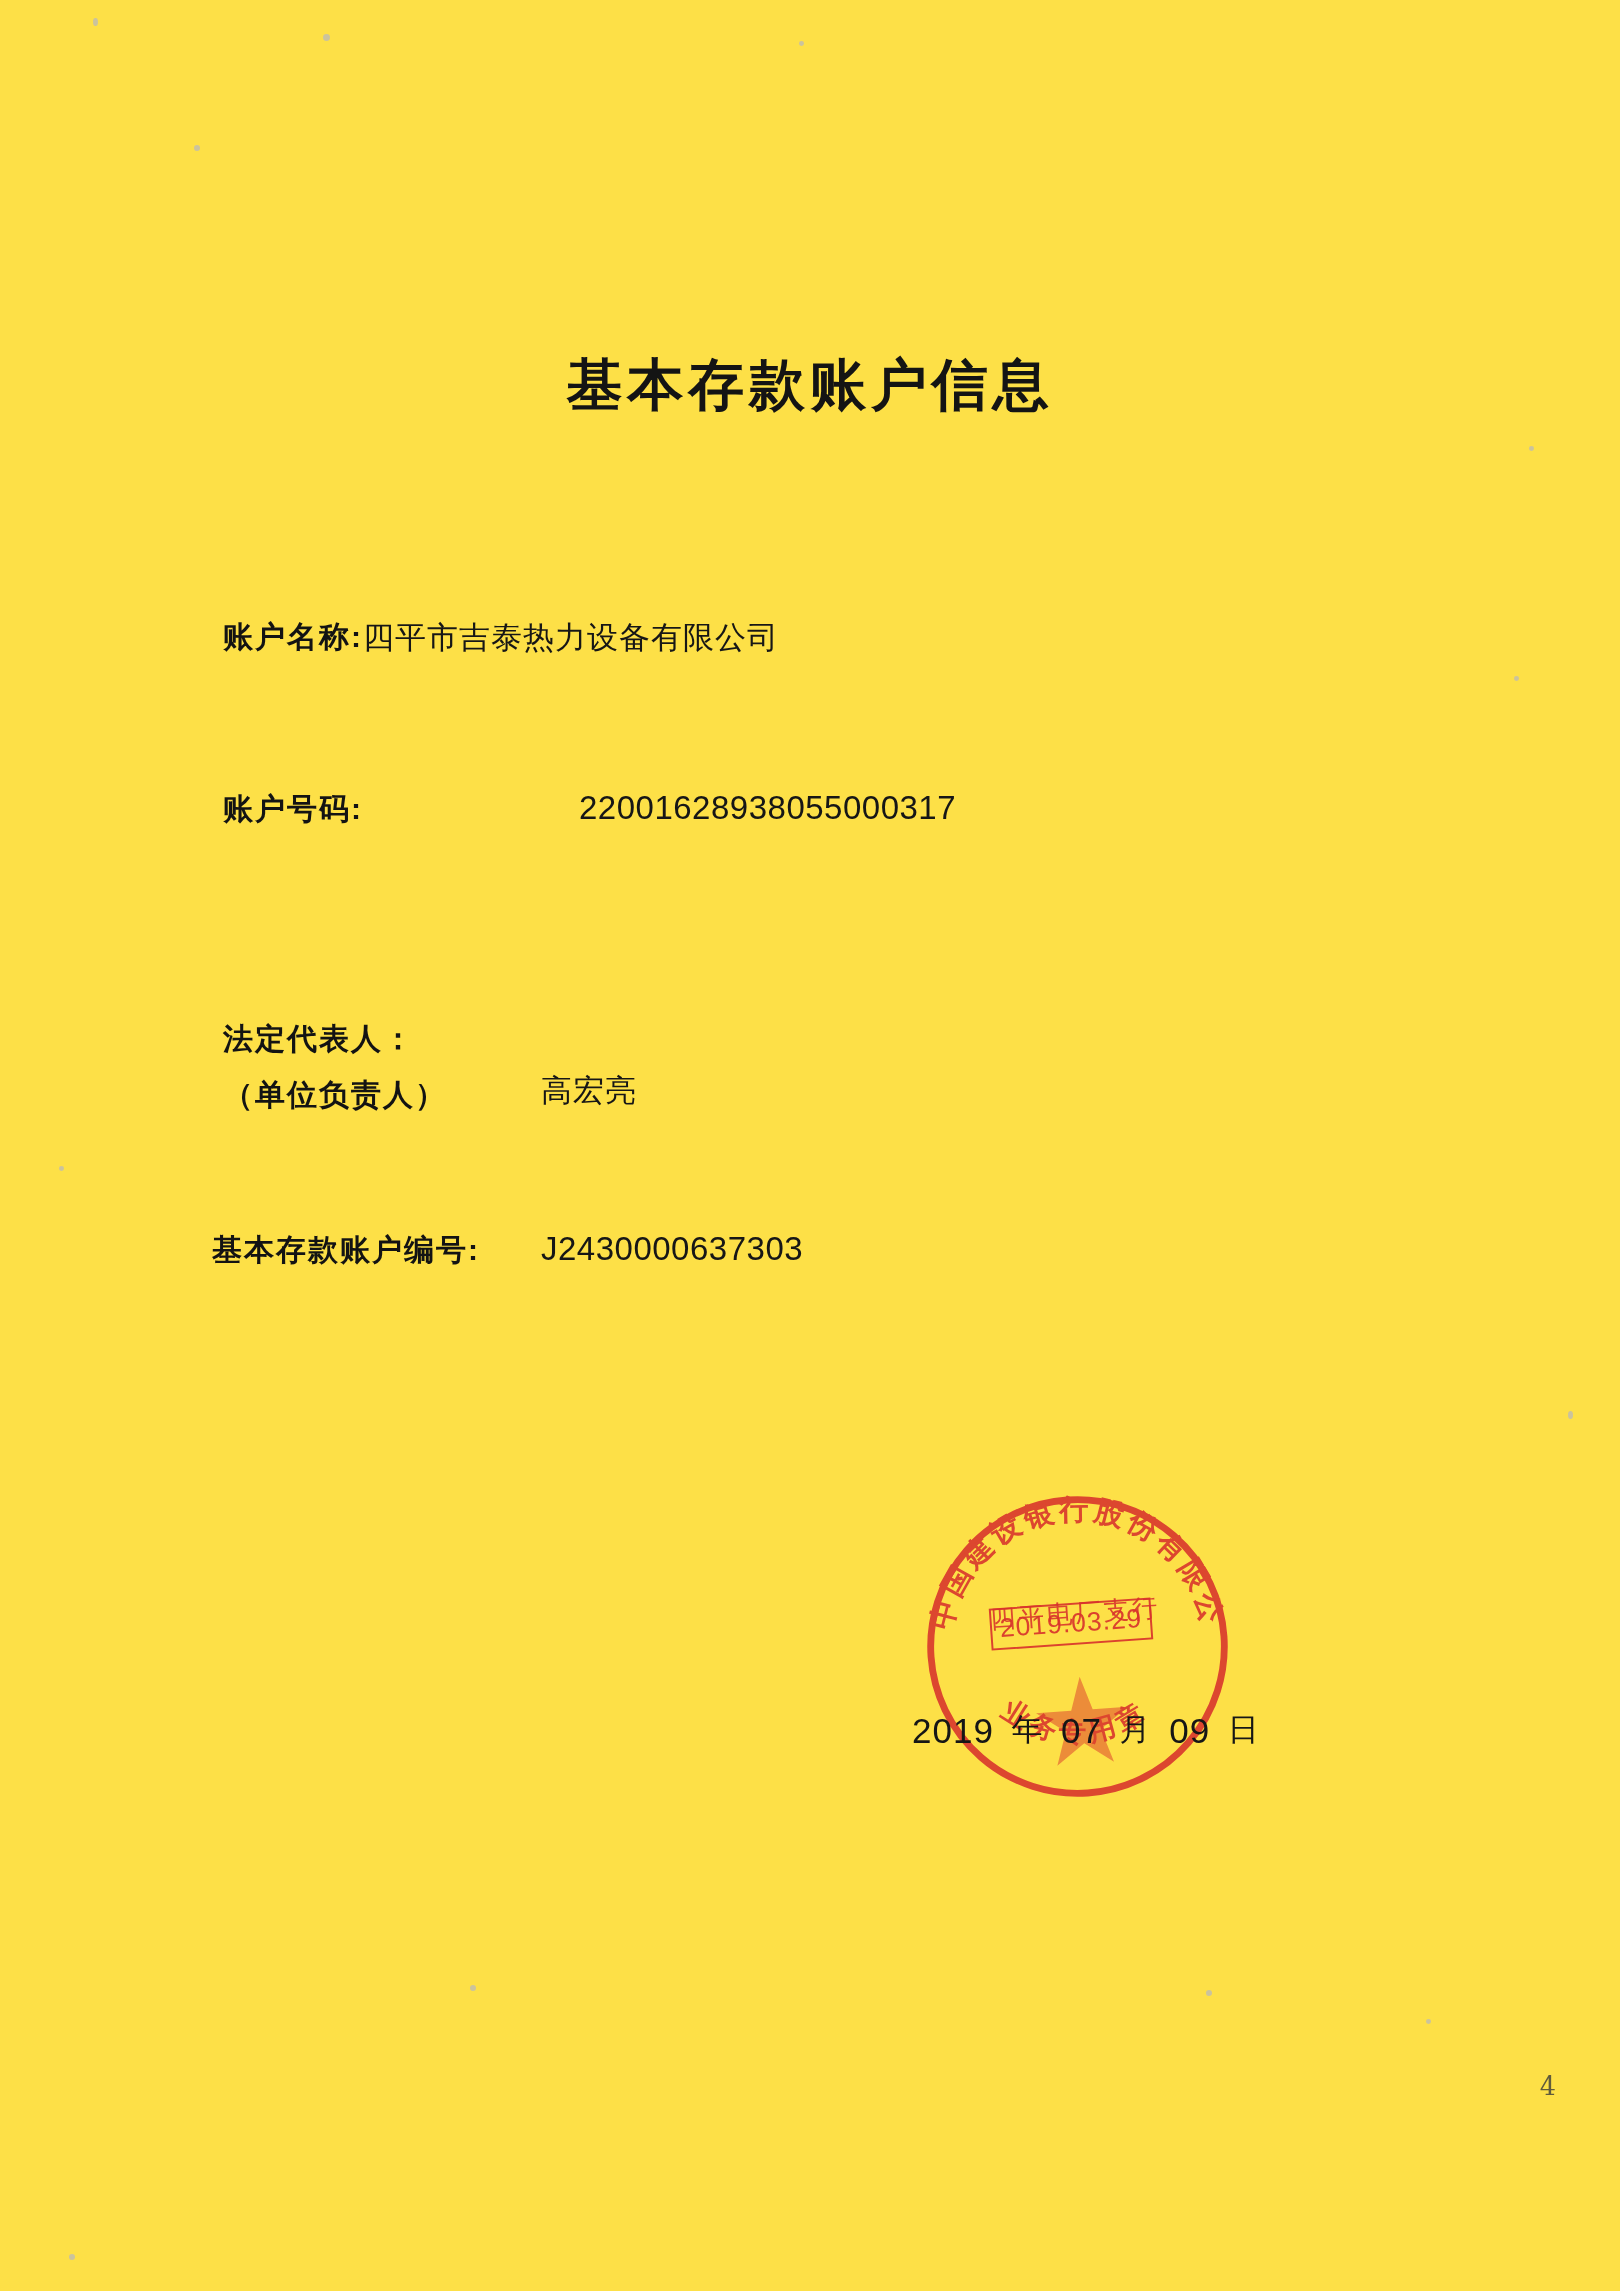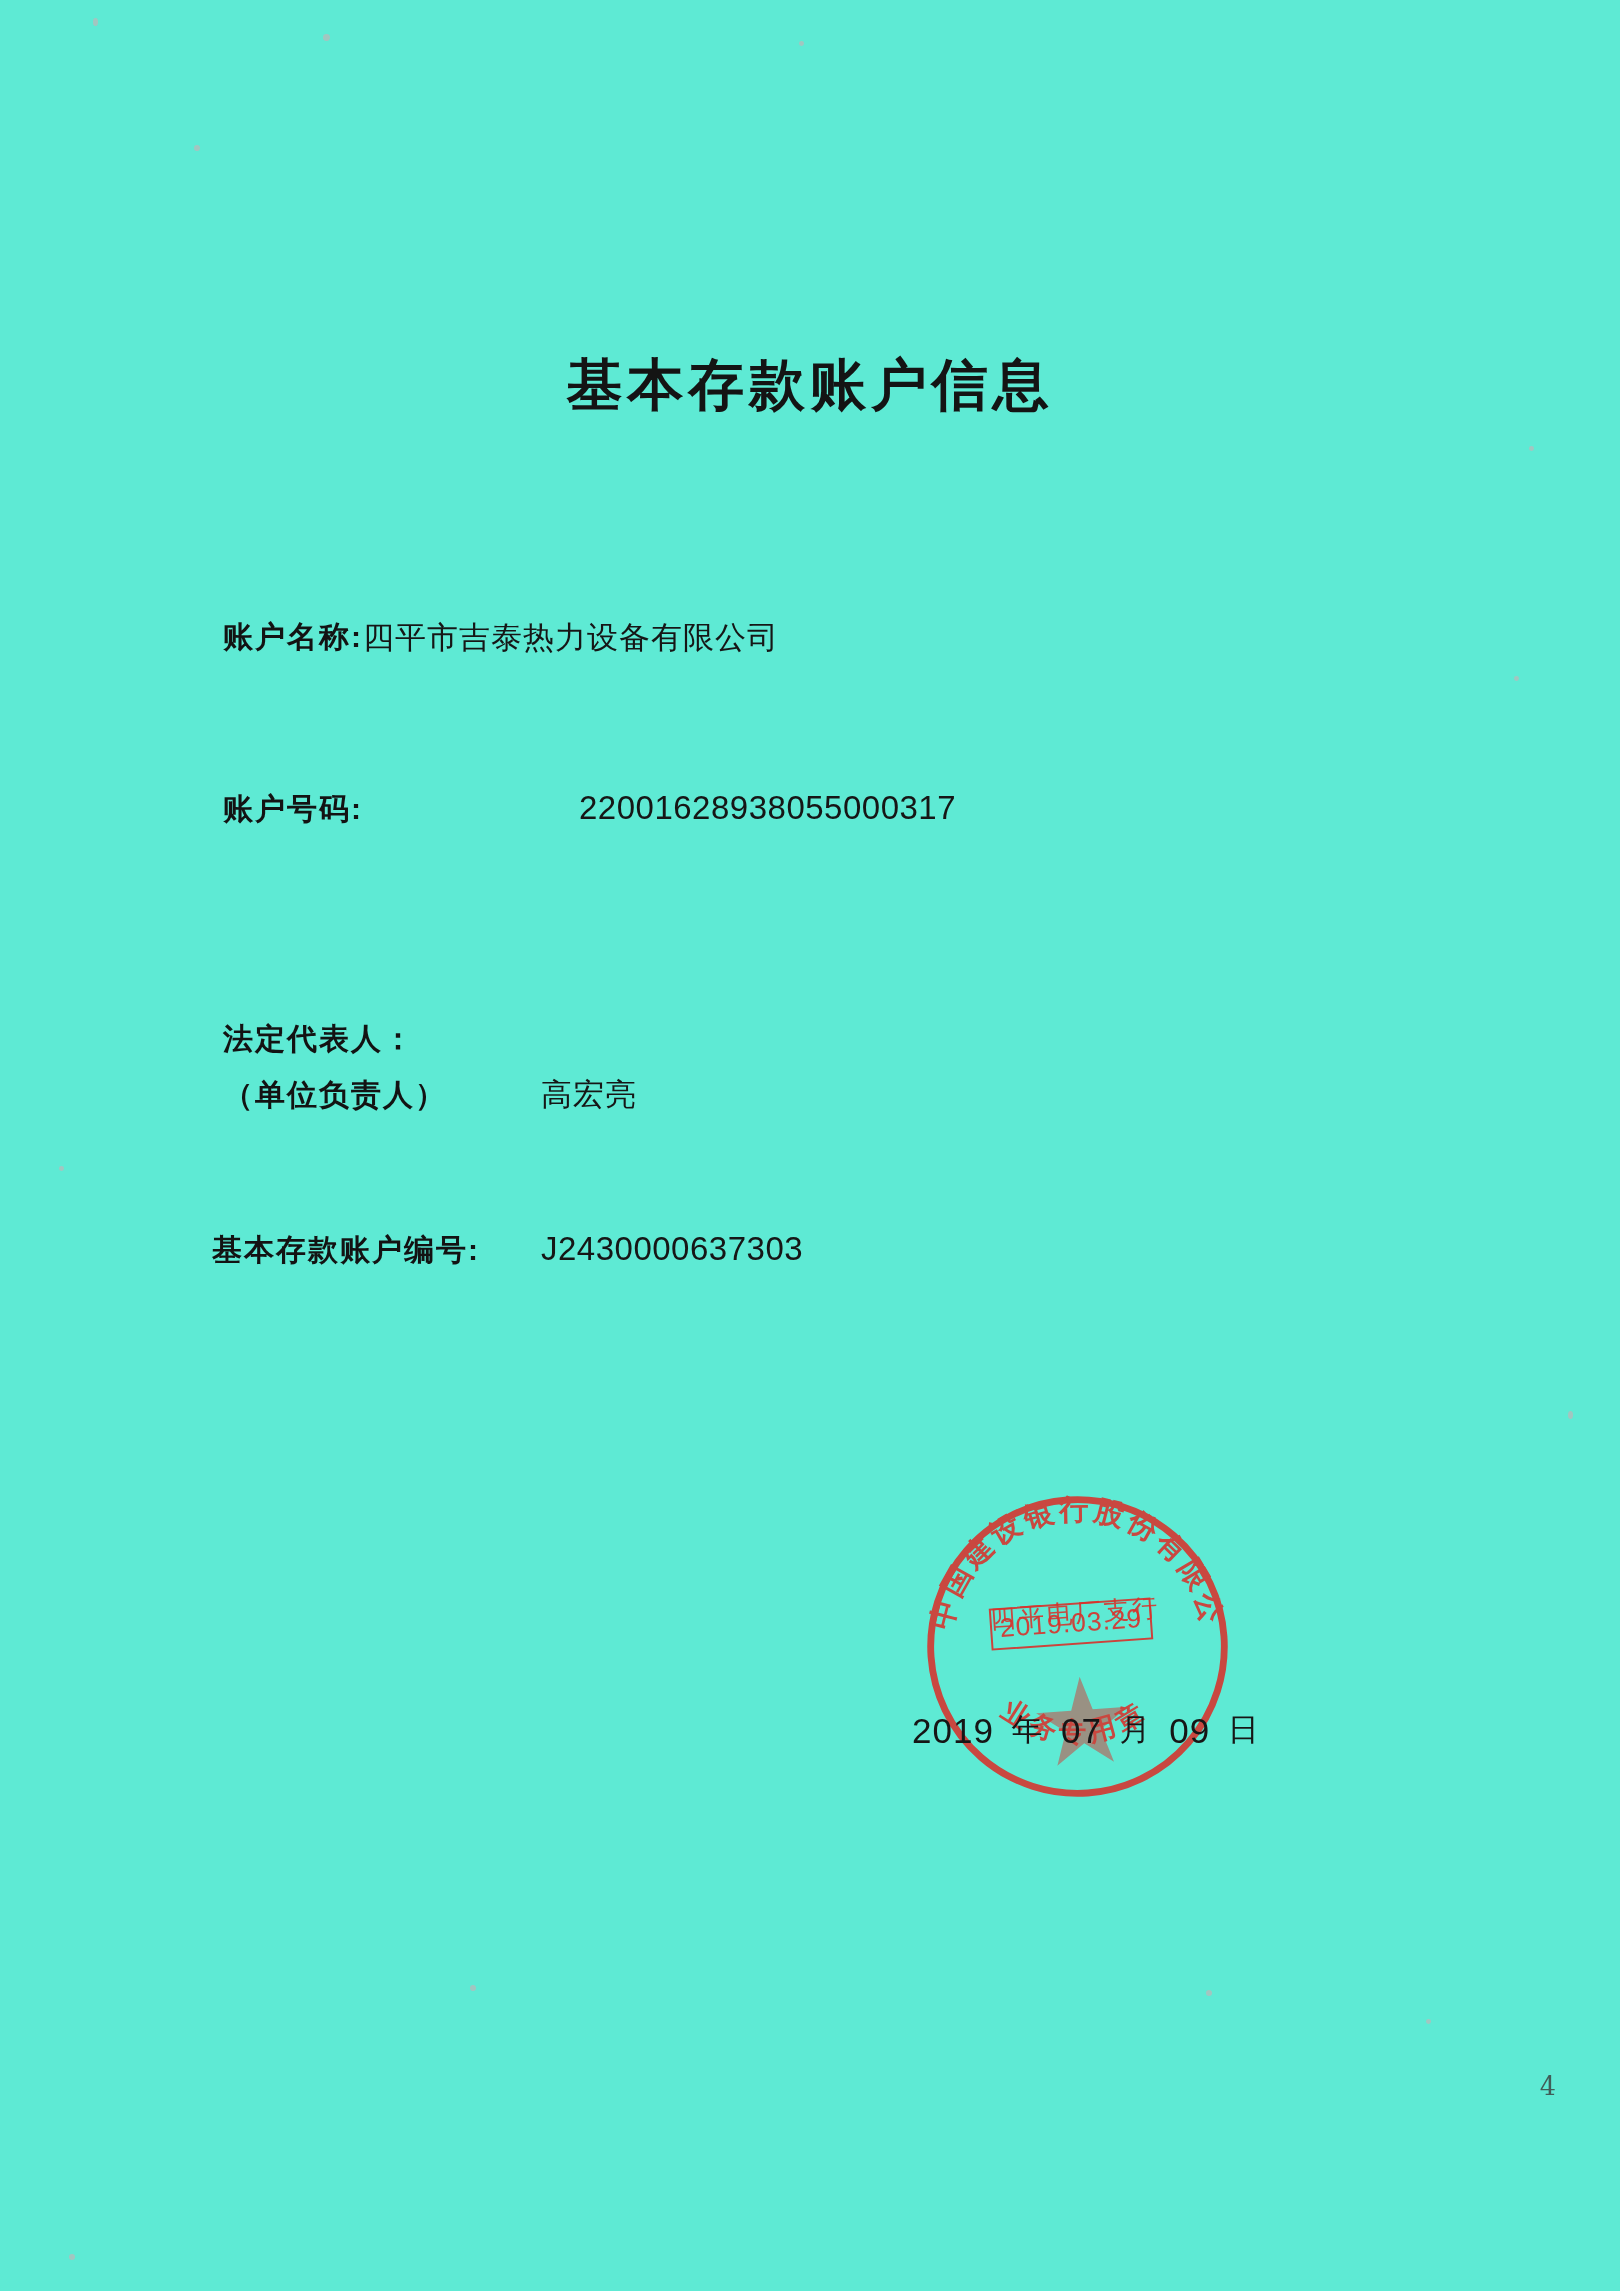--- a/index.html
+++ b/index.html
@@ -10,21 +10,21 @@
   }
   body {
     font-family: "Liberation Serif", "DejaVu Serif", serif;
     color: #1a1a1a;
   }
   .page {
     position: relative;
     width: 1620px;
     height: 2292px;
     margin: 0 auto;
-    background: #5eead4;
+    background: #fde047;
     overflow: hidden;
   }
 
   
   .speck {
     position: absolute;
     background: #b9b9b9;
     border-radius: 50%;
     opacity: .75;
   }
@@ -72,21 +72,21 @@
   
   #f-name        { top: 617px;  left: 223px; }
   #f-name .value { }
 
   #f-number        { top: 789px;  left: 223px; }
   #f-number .value { margin-left: 216px; }
 
   #f-bank        { top: 912px;  left: 223px; }
   #f-bank .value { margin-left: 216px; }
 
-  #f-rep         { top: 1019px; left: 223px; width: 1176px; align-items: flex-end; }
+  #f-rep         { top: 1019px; left: 223px; width: 1176px; }
   .rep-label-box { display: flex; flex-direction: column; }
   .rep-label-box .l2 { margin-top: 15px; }
   #f-rep .value  { margin-left: 94px; margin-top: 51px; }
 
   #f-code        { top: 1230px; left: 212px; gap: 32px; }
   #f-code .value { margin-left: 29px; }
 
   
   .date-line {
     position: absolute;

